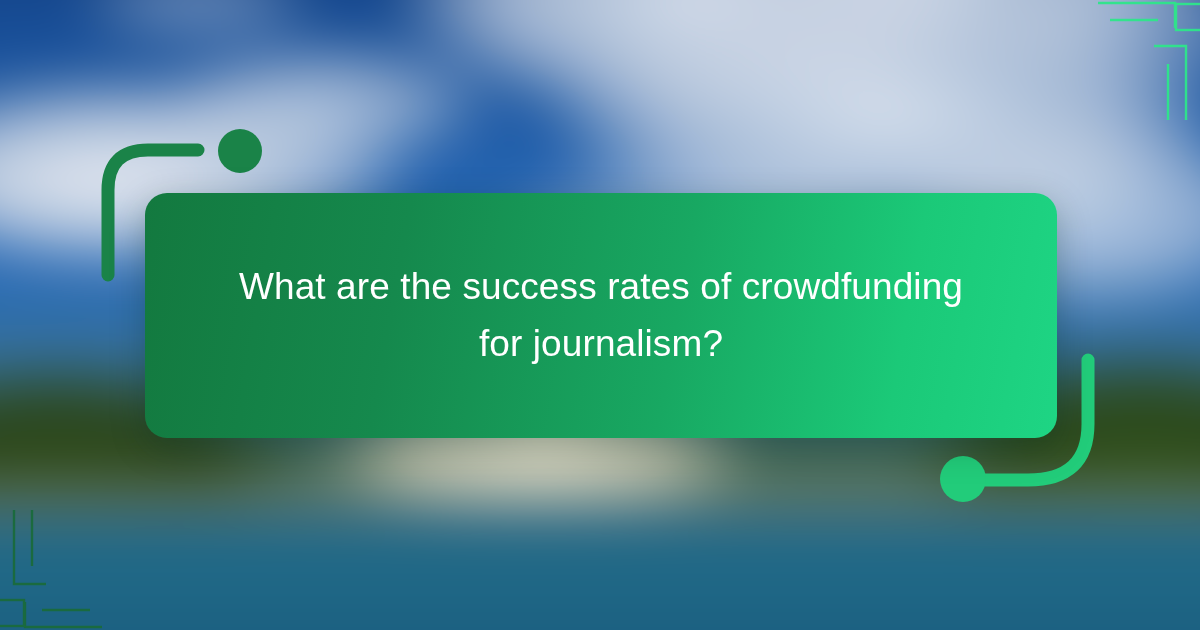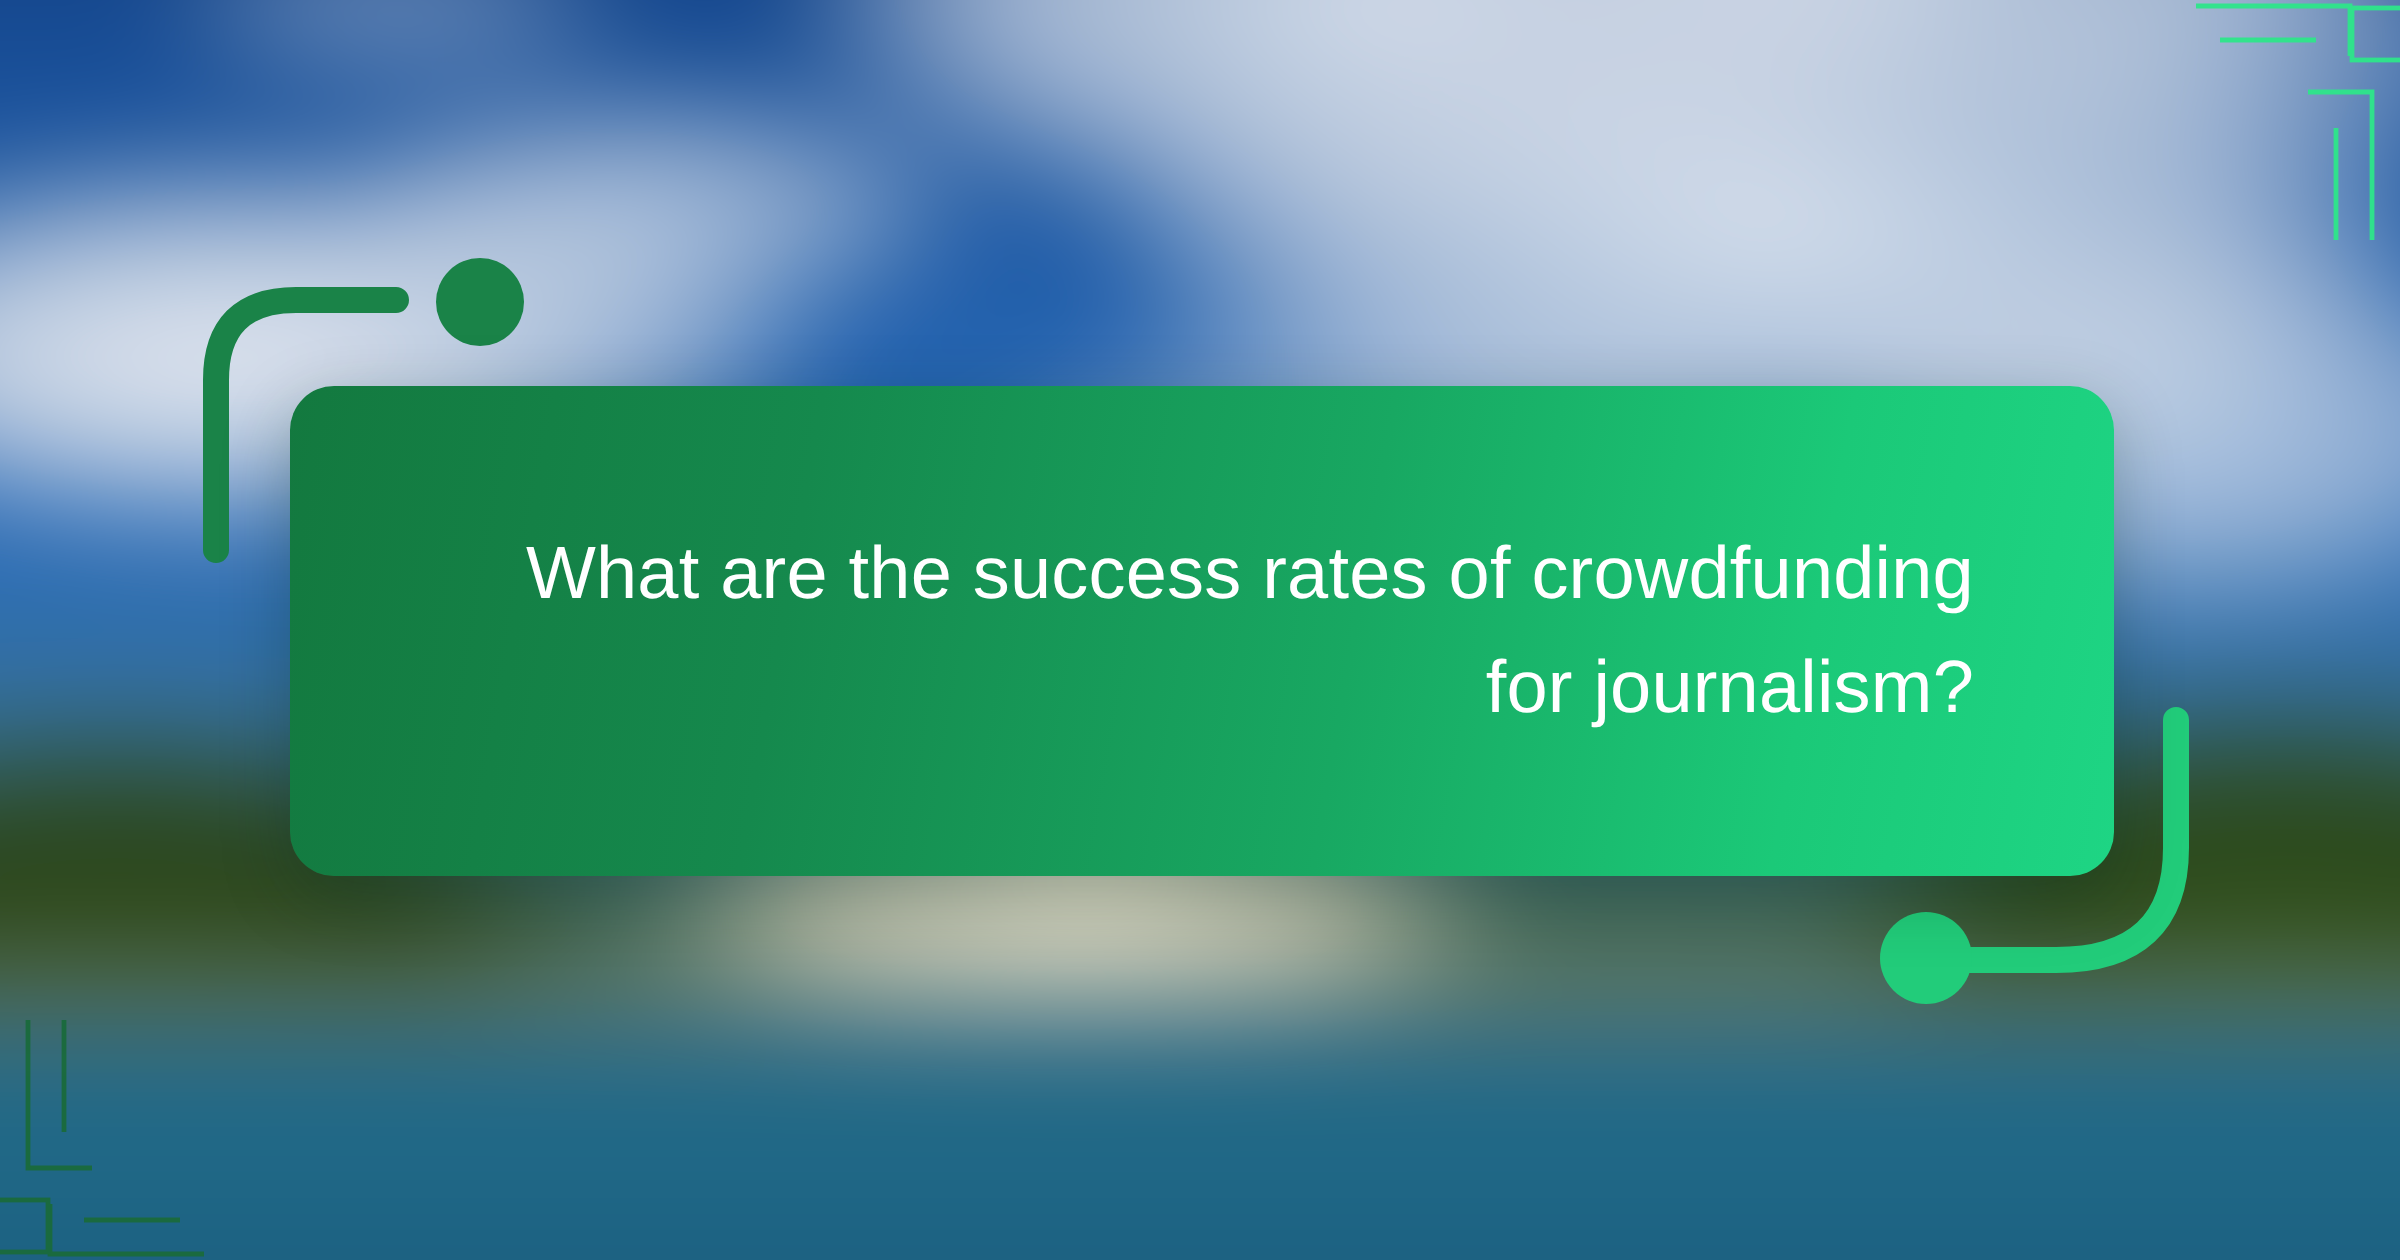--- a/index.html
+++ b/index.html
@@ -114,28 +114,28 @@
     left: 145px; top: 193px;
     width: 912px; height: 245px;
     border-radius: 22px;
     background: linear-gradient(100deg, #13793f 0%, #15894d 28%, #18a862 58%, #1bc978 82%, #1ed584 100%);
     display: flex;
     align-items: center;
     justify-content: center;
     box-shadow: 0 10px 34px rgba(4, 40, 22, 0.28);
   }
   .card-title {
-    margin: 0;
+    margin: 16px;
     padding: 0 70px;
     color: #ffffff;
     font-family: "Liberation Sans", sans-serif;
     font-size: 37px;
     font-weight: 400;
     line-height: 1.52;
-    text-align: right;
+    text-align: center;
     letter-spacing: 0.1px;
   }
 </style>
 </head>
 <body>
 
 <div id="stage">
 
   <div class="bg-photo">
     <div class="bg-sky"></div>

